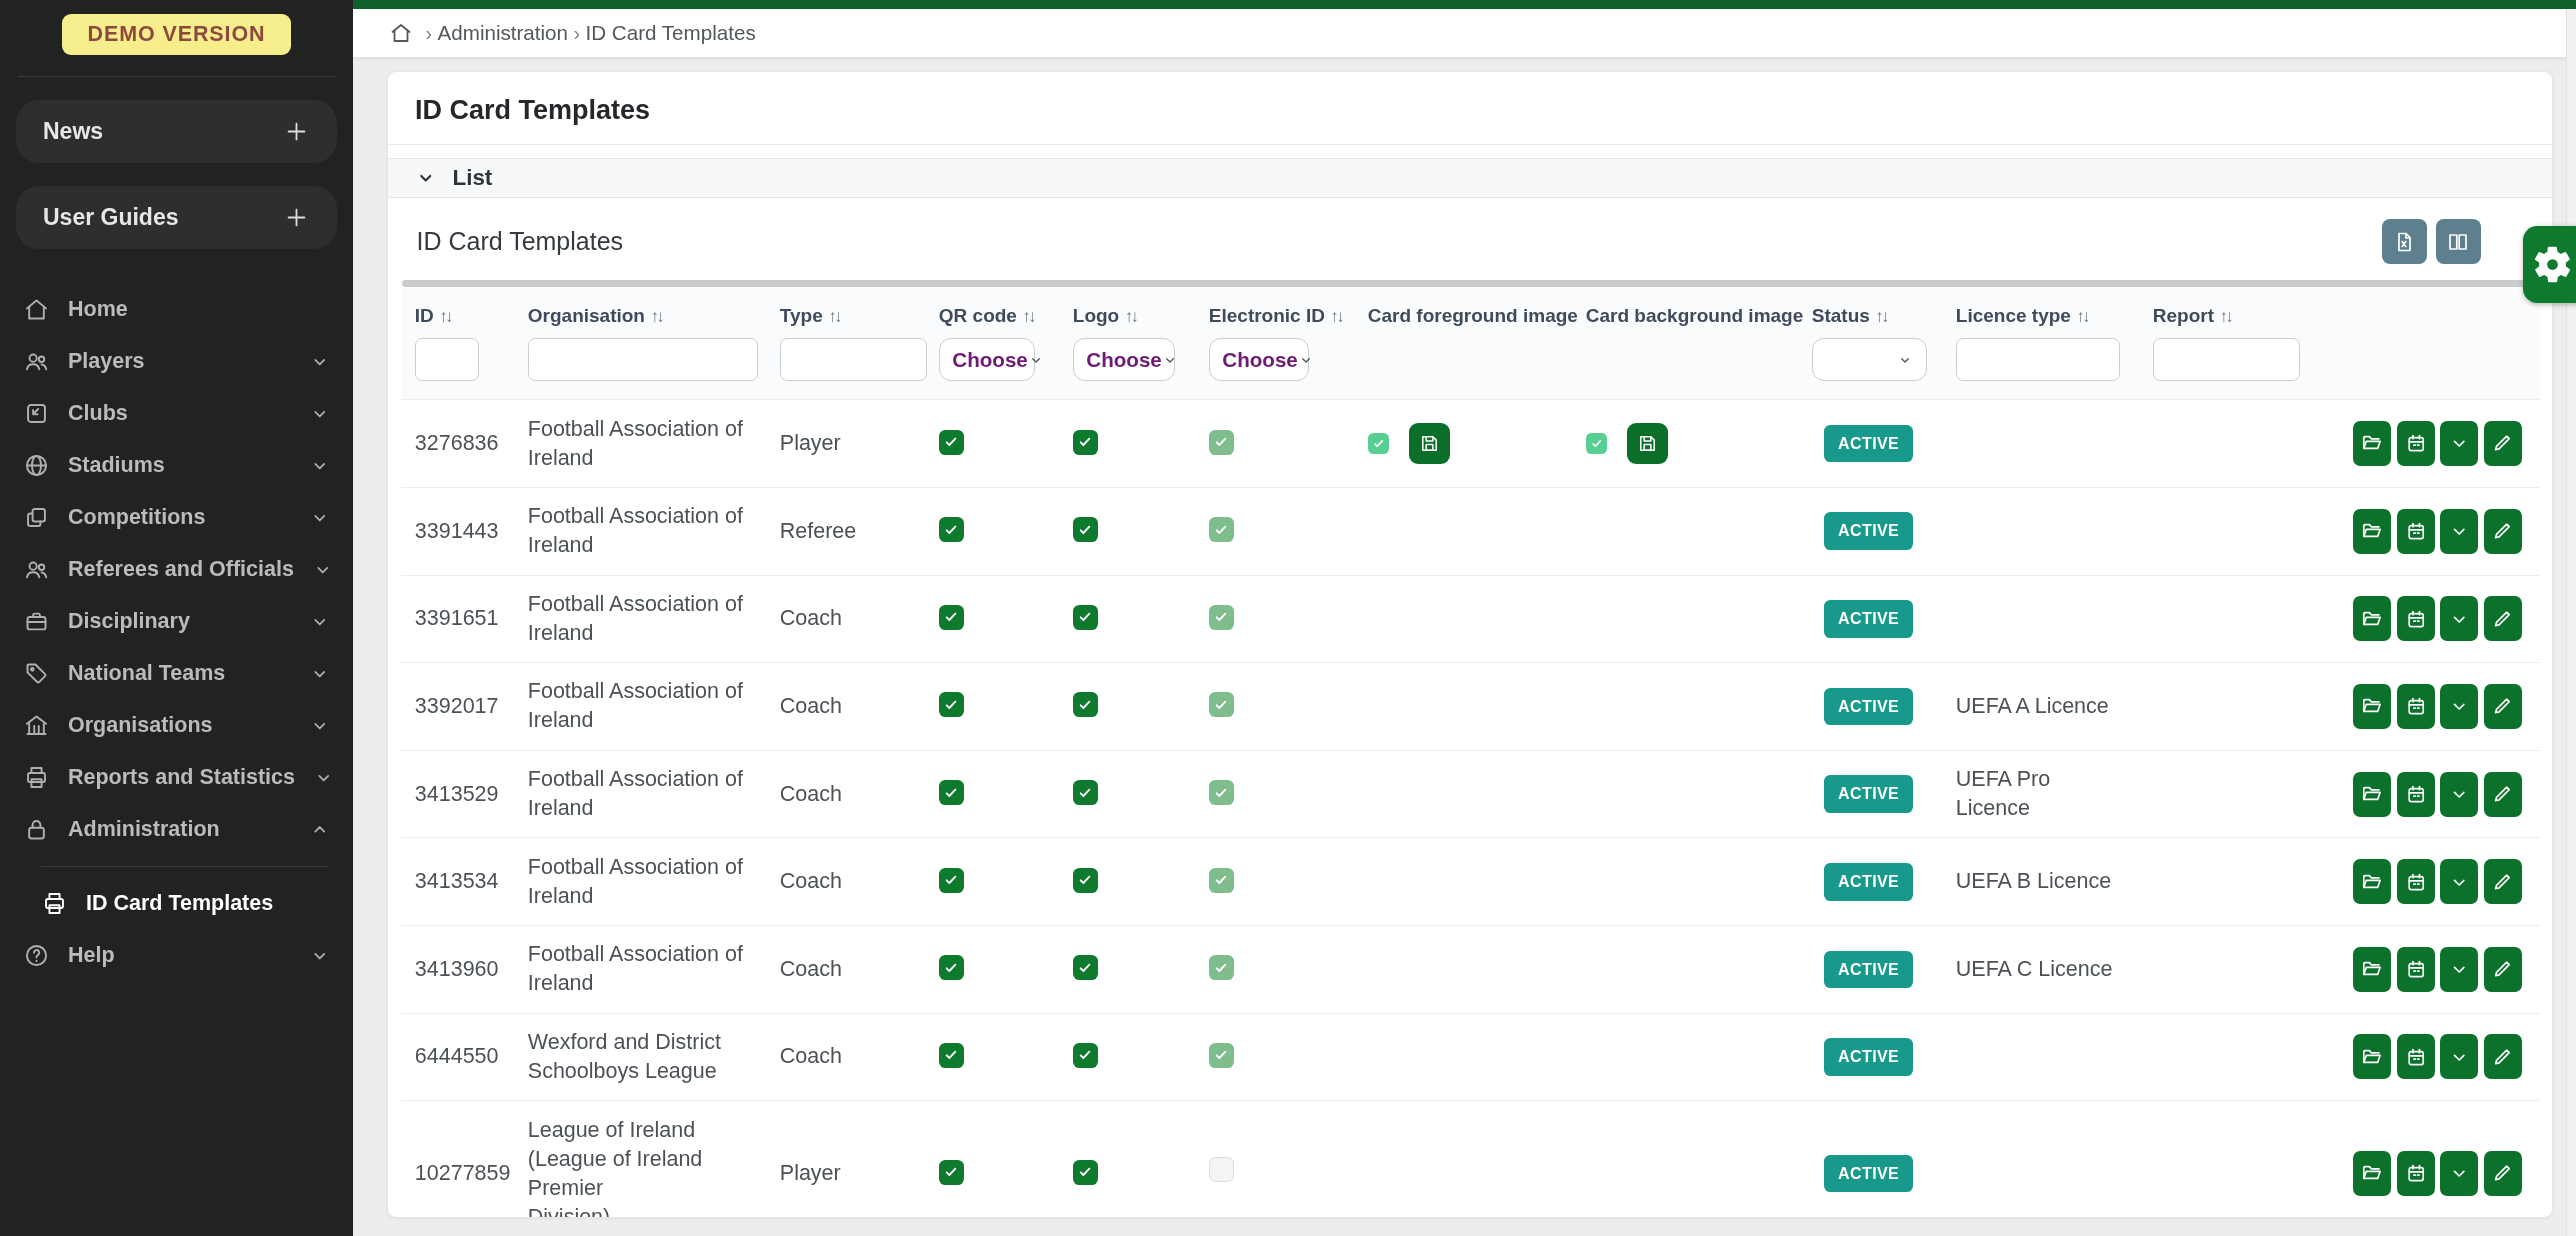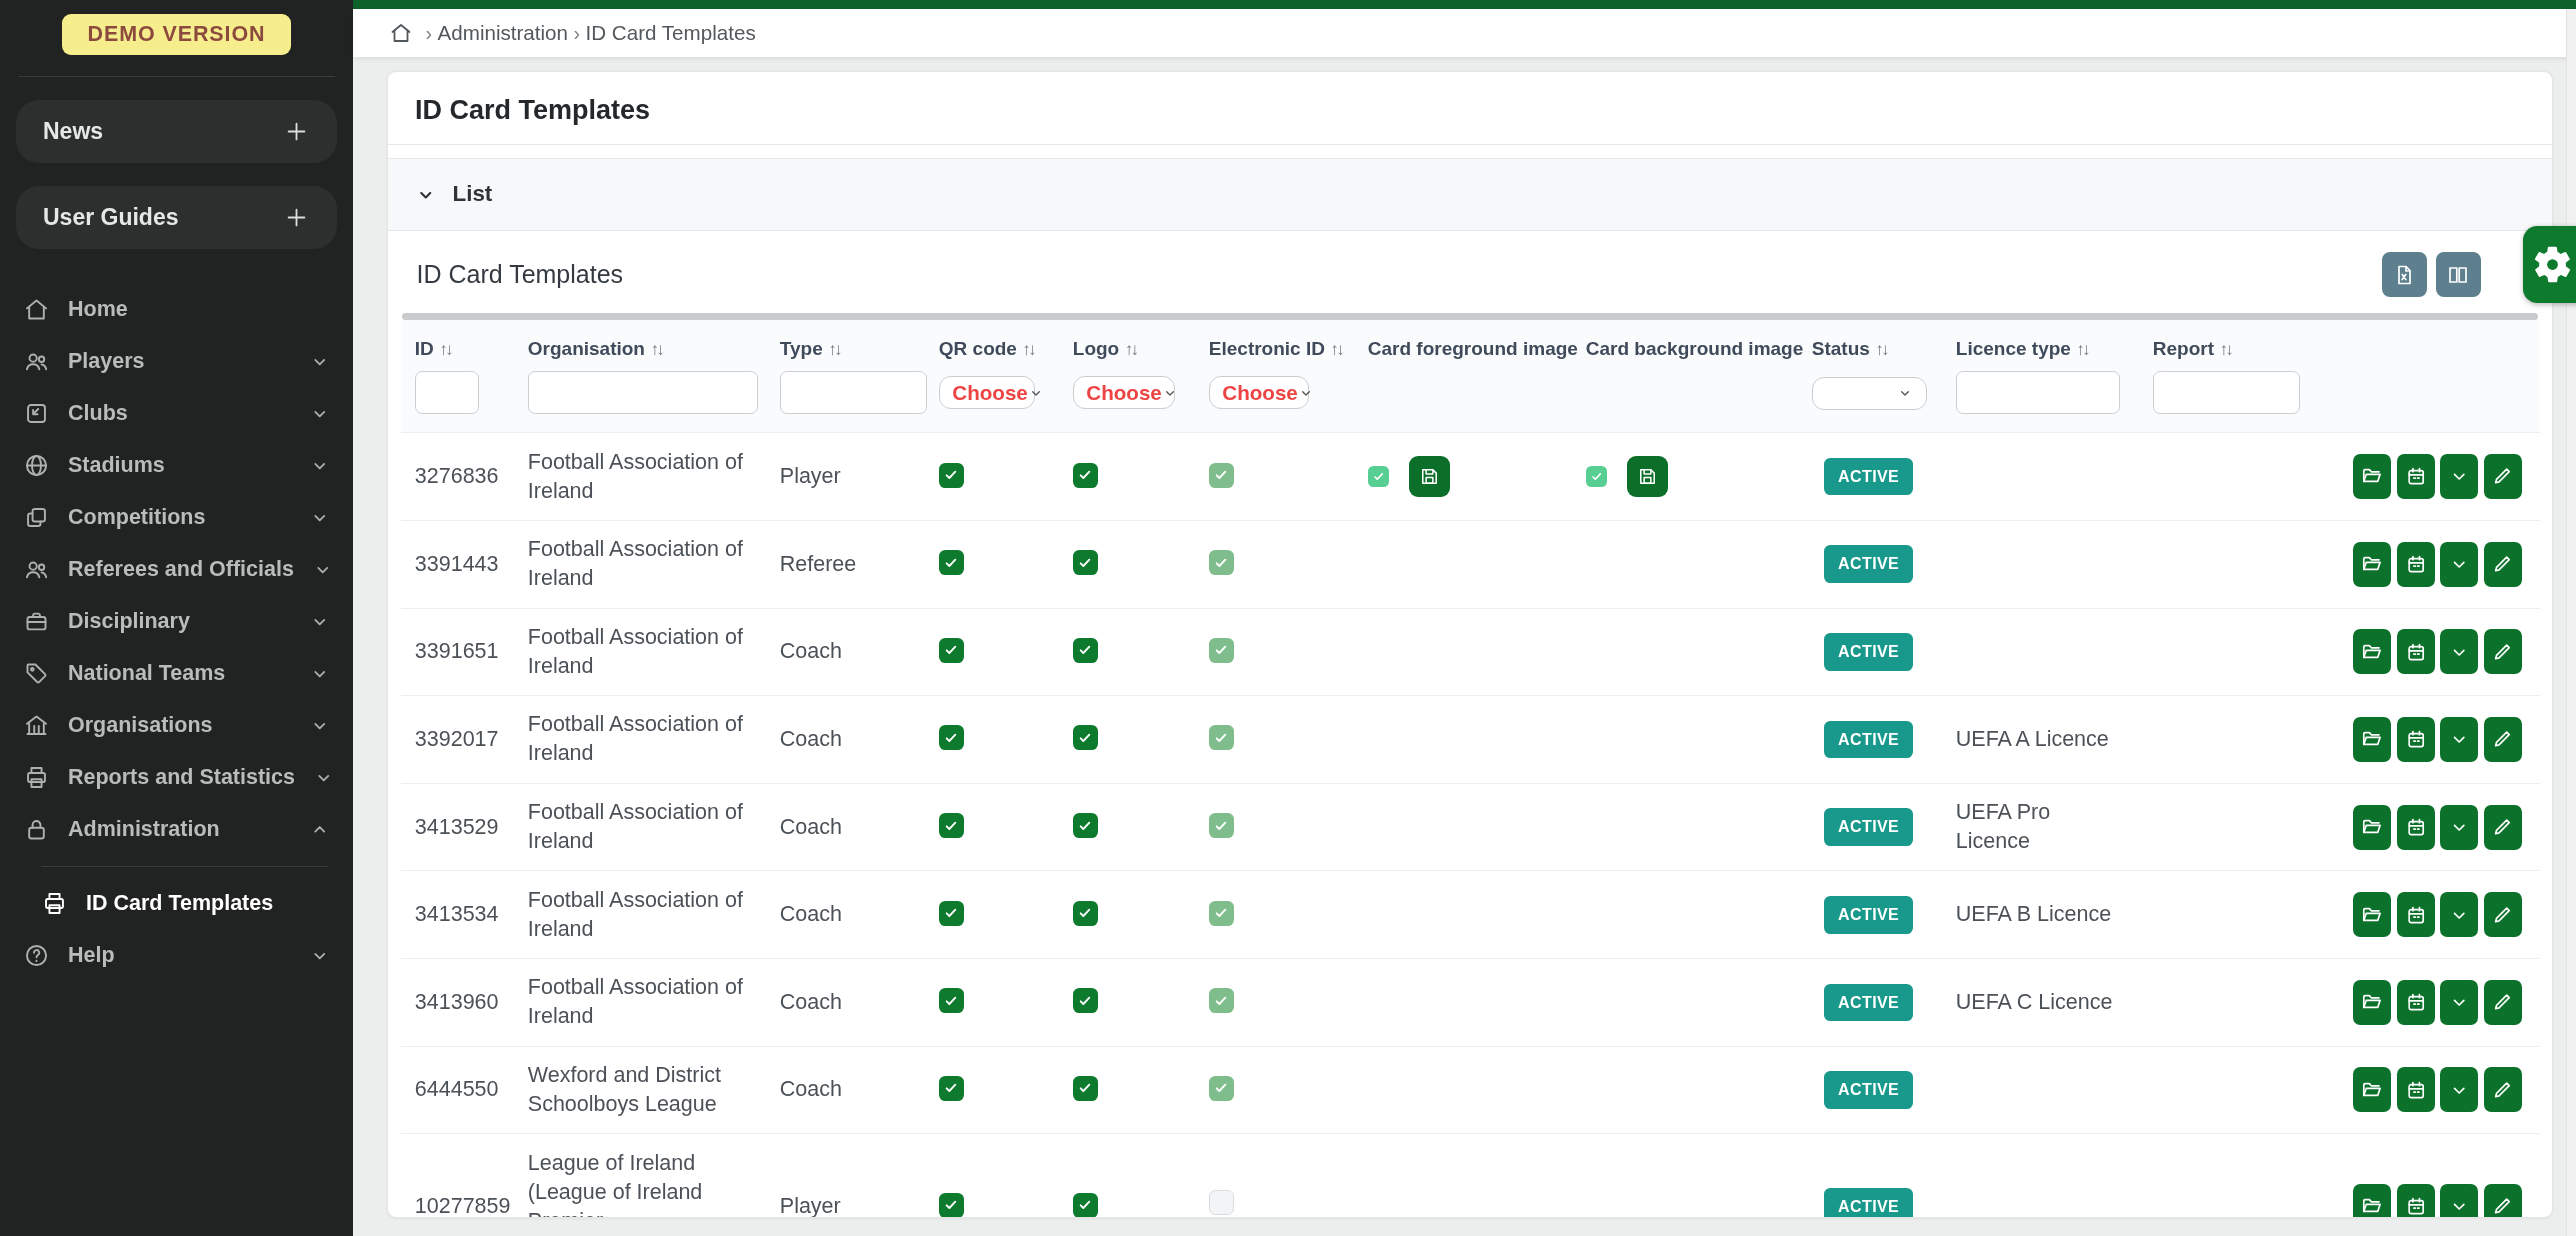--- a/index.html
+++ b/index.html
@@ -34,40 +34,40 @@
   .green-bar{height:9px;background:var(--green-dark);}
   .breadcrumb{background:#fff;height:48px;display:flex;align-items:center;gap:12.5px;
     padding-left:36px;font-size:20.6px;color:#53585C;box-shadow:0 1.8px 4.5px rgba(0,0,0,.07);position:relative;z-index:2;}
   .crumb-sep{color:#7B8085;font-size:19.7px;}
   .content{flex:1;padding:14.3px 29px 0 34px;}
   .card{background:#fff;border:0.9px solid #E3E5E6;border-radius:9px;box-shadow:0 0.9px 2.7px rgba(0,0,0,.05);
     height:1147px;overflow:hidden;}
   .card-title{font-size:27px;font-weight:700;color:#25282B;padding:23px 27px 18px;}
   .card-divider{border:none;border-top:0.9px solid var(--bord);margin:0;}
   .gap14{height:12.5px;}
-  .accordion{height:73px;background:#F7F8F9;border-top:0.9px solid var(--bord);border-bottom:0.9px solid var(--bord);
+  .accordion{height:40px;background:#F7F8F9;border-top:0.9px solid var(--bord);border-bottom:0.9px solid var(--bord);
     display:flex;align-items:center;gap:16px;padding:0 27px;font-size:22.4px;font-weight:700;color:#2F3437;cursor:pointer;}
 
   .table-area{padding:0 12.5px;}
   .table-title-row{display:flex;align-items:center;justify-content:space-between;padding:21.5px 16px 16px;}
   .table-title{font-size:25px;color:#343A40;}
   .tt-buttons{display:flex;gap:9px;margin-right:43px;}
   .tool-btn{width:45px;height:45px;background:var(--slate);border:none;border-radius:8px;
     display:flex;align-items:center;justify-content:center;cursor:pointer;}
   .hbar{height:7.2px;background:#C9CBCC;border-radius:3.6px;margin:0 1.8px;}
 
   table{width:100%;border-collapse:collapse;table-layout:fixed;}
   thead tr{background:#FAFBFC;margin-top:45px;}
   th{text-align:left;padding:18px 9px 5.4px 14.3px;font-size:19px;color:var(--head);white-space:nowrap;overflow:visible;font-weight:700;}
   .sort{font-size:17px;color:#6F7780;letter-spacing:-2.7px;margin-left:5.4px;font-weight:400;}
   .filter-cell{padding:5.4px 9px 18px 14.3px;}
   .f-input{height:43px;border:0.9px solid #C9CED3;border-radius:7.2px;font-size:20.6px;color:#333;
     padding:0 10.7px;font-family:inherit;background:#fff;}
-  .f-select{height:33px;border:0.9px solid #C9CED3;border-radius:12px;background:#fff;display:inline-flex;
-    align-items:center;justify-content:space-between;padding:0 12.5px;font-size:20.6px;color:#ef4444;cursor:pointer;}
+  .f-select{height:43px;border:0.9px solid #C9CED3;border-radius:12px;background:#fff;display:inline-flex;
+    align-items:center;justify-content:space-between;padding:0 12.5px;font-size:20.6px;color:#701a75;cursor:pointer;}
   thead{border-bottom:0.9px solid #E5E7E9;}
 
   td{padding:14.3px 9px 14.3px 14.3px;font-size:21.5px;color:var(--cell);border-top:0.9px solid #ECEDEE;
     vertical-align:middle;line-height:1.35;}
   tbody tr{height:71px;}
   .org{white-space:pre-line;}
   .chk{width:25px;height:25px;border-radius:6.3px;display:inline-flex;align-items:center;justify-content:center;cursor:pointer;}
   .chk.dark{background:#0D7A2D;}
   .chk.muted{background:var(--sage);}
   .chk.empty{background:#F3F4F5;border:1.8px solid #D9DCDE;}

